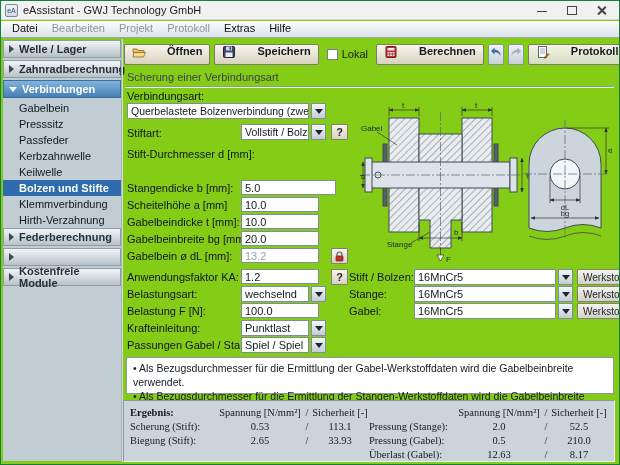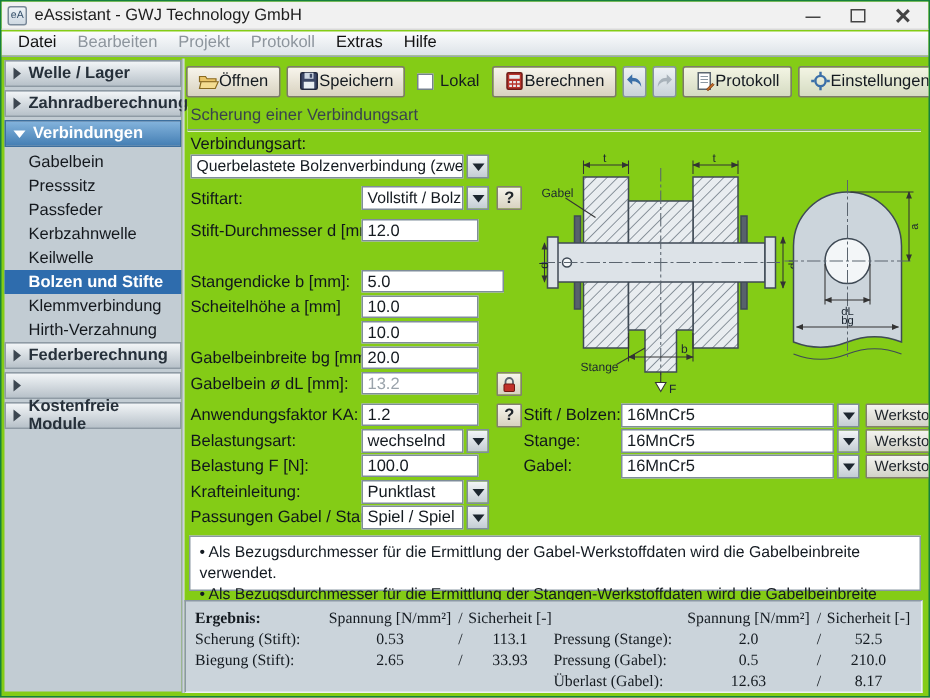--- a/index.html
+++ b/index.html
@@ -32,22 +32,22 @@
   .acc-header { height:18px; margin-bottom:2px; border:1px solid #8e9aa4;
     background:linear-gradient(#f2f5f7,#b7c1c9); display:flex; align-items:center; gap:5px;
     padding:0 5px; color:#26303a; font-weight:bold; font-size:11px; cursor:default; }
   .acc-header.expanded { background:linear-gradient(#83b3dc,#457fb4); color:#fff; border-color:#3d6f9e; }
   .tri-r { width:0; height:0; border-left:5px solid #3c4650; border-top:4px solid transparent; border-bottom:4px solid transparent; }
   .tri-d { width:0; height:0; border-top:5px solid #fff; border-left:4px solid transparent; border-right:4px solid transparent; }
   .side-item { height:16px; display:flex; align-items:center; padding-left:16px; color:#14181d; }
   .side-item.selected { background:#2e6cad; color:#fff; font-weight:bold; }
   
   .toolbar { position:absolute; left:123px; top:41px; right:4px; height:24px; display:flex; align-items:center; gap:4px; }
-  .tb-btn { height:21px; display:flex; align-items:center; gap:0; padding:0 7px;
-    background:linear-gradient(#f8f5ec,#d8d2c0); border:1px solid #7d7a6a; border-radius:2px; white-space:nowrap; }
+  .tb-btn { height:21px; display:flex; align-items:flex-start; gap:21px; padding:0 7px;
+    background:linear-gradient(#f8f5ec,#d8d2c0); border:1px solid #7d7a6a; border-radius:2px; white-space:nowrap;font-weight:bold; }
   .tb-btn.green { background:linear-gradient(#f3f5e4,#d5dbc2); }
   .tb-btn.sm { width:29px; justify-content:center; padding:0; background:linear-gradient(#eef2f5,#c9d2d9); border-color:#8793a0; }
   .tb-local { display:flex; align-items:center; gap:4px; padding:0 4px; }
   .checkbox { width:11px; height:11px; background:#fff; border:1px solid #76828e; }
   .icon14 { width:14px; height:14px; display:block; }
   
   .divider { position:absolute; left:120px; top:38px; bottom:2px; width:2px;
     background:linear-gradient(90deg,#93a0aa,#e9eef1); }
   .section-title { position:absolute; left:124px; top:69px; right:5px; padding:1px 2px 3px;
     color:#39434e; border-bottom:1px solid #8b98a3; box-shadow:0 1px 0 rgba(255,255,255,.75); }
@@ -225,28 +225,28 @@
   <div class="lbl" style="left:126px;top:126px">Stiftart:</div>
   <div class="dd" style="left:240px;top:123px;width:85px">
     <div class="ddfield" style="font-size:10.5px">Vollstift / Bolzen</div>
     <div class="ddarrow">
         <span class="tri-down"></span>
       </div>
   </div>
   <div class="sq-btn" style="left:330px;top:123px">?</div>
 
   <div class="lbl" style="left:126px;top:147px">Stift-Durchmesser d [mm]:</div>
-  <div class="fld" style="left:240px;top:145px;width:78px">12.0</div>
 
   <div class="lbl" style="left:126px;top:181px">Stangendicke b [mm]:</div>
   <div class="fld" style="left:240px;top:179px;width:95px">5.0</div>
 
   <div class="lbl" style="left:126px;top:198px">Scheitelhöhe a [mm]</div>
   <div class="fld" style="left:240px;top:196px;width:78px">10.0</div>
 
+  <div class="lbl" style="left:126px;top:215px">Gabelbeindicke t [mm]:</div>
   <div class="fld" style="left:240px;top:213px;width:78px">10.0</div>
 
   <div class="lbl" style="left:126px;top:232px">Gabelbeinbreite bg [mm]:</div>
   <div class="fld" style="left:240px;top:230px;width:78px">20.0</div>
 
   <div class="lbl" style="left:126px;top:249px">Gabelbein ø dL [mm]:</div>
   <div class="fld disabled" style="left:240px;top:247px;width:78px">13.2</div>
   <div class="sq-btn" style="left:330px;top:247px">
     <svg width="11" height="11" viewBox="0 0 11 11">
         <path d="M3 5 V3.5 A2.5 2.5 0 0 1 8 3.5 V5" fill="none" stroke="#5a646e" stroke-width="1.2"></path>

